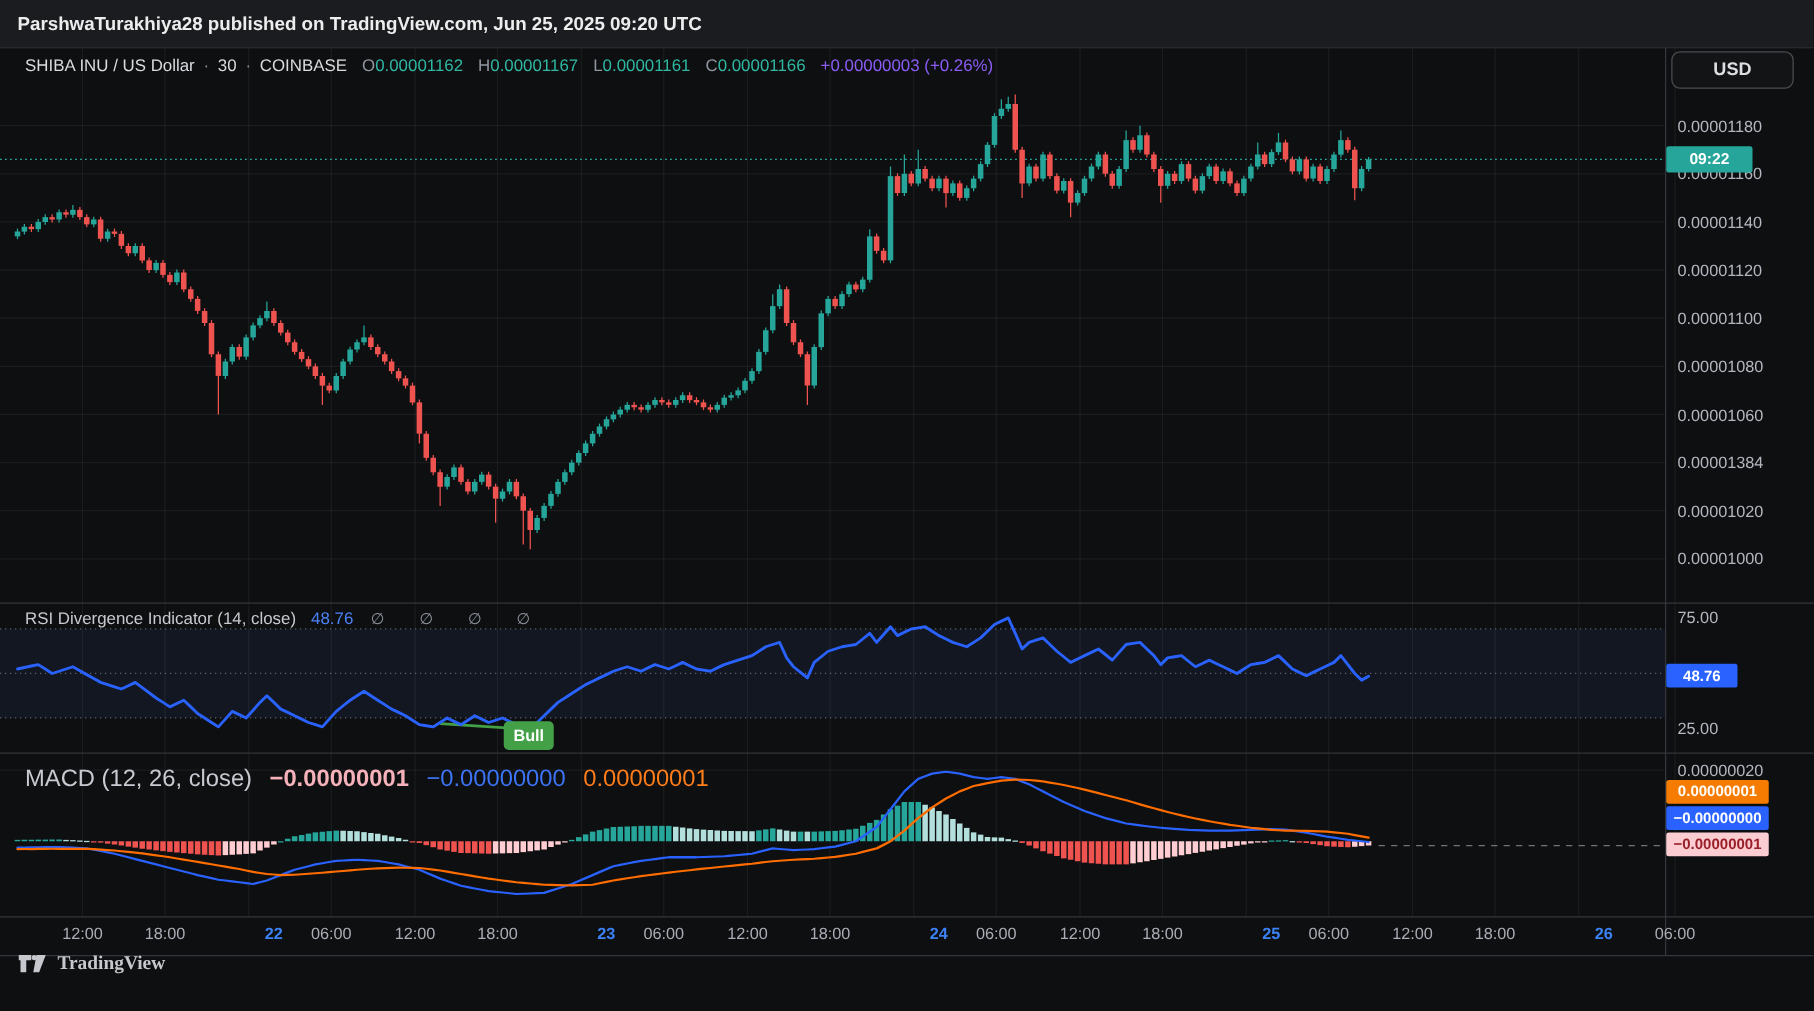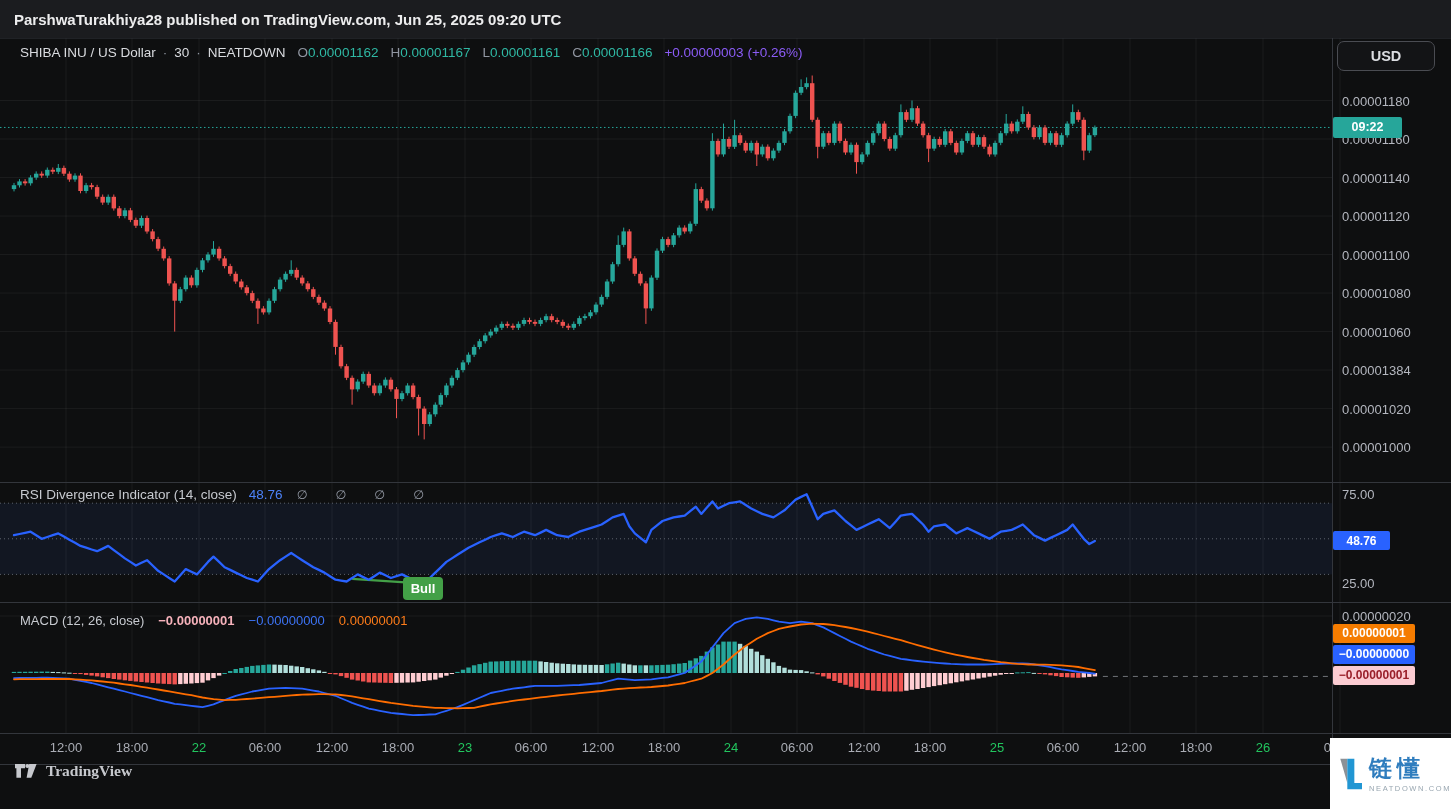--- a/index.html
+++ b/index.html
@@ -10,30 +10,30 @@
        color:#ededee;font-size:15px;font-weight:700;line-height:39px;padding-left:14px;box-sizing:border-box;}
   .row{position:absolute;display:flex;align-items:center;white-space:nowrap;}
   .main-legend{left:20px;top:45px;font-size:13.5px;color:#d9dbdf;align-items:center;}
   .main-legend .dot{margin:0 7px;color:#9096a1;}
   .olabel{color:#9096a1;margin-left:12px;}
   .tealval{color:#2fb8a4;}
   .greenval{color:#8b5cf6;margin-left:12px;}
   .rsi-legend{left:20px;top:487px;font-size:13.5px;color:#c7cad0;}
   .rsi-val{color:#4c82f7;margin-left:12px;}
   .rsi-ph{color:#9096a1;margin-left:14px;letter-spacing:12px;font-family:"DejaVu Sans",sans-serif;font-size:12.5px;}
-  .macd-legend{left:20px;top:613px;font-size:13px;color:#c7cad0;}
+  .macd-legend{left:20px;top:613px;font-size:19px;color:#c7cad0;}
   .macd-hist-val{color:#f6b2bb;margin-left:14px;font-weight:700;}
   .macd-line-val{color:#3d74f6;margin-left:14px;}
   .macd-sig-val{color:#ff7d1a;margin-left:14px;}
   .usd-btn{position:absolute;left:1337px;top:41px;width:96px;height:28px;border:1px solid #4a4c52;
        border-radius:7px;color:#dcdee2;font-size:14.5px;font-weight:700;display:flex;align-items:center;
        justify-content:center;background:#131416;cursor:pointer;}
   .scale-label{position:absolute;left:1342px;transform:translateY(-50%);font-size:13px;color:#b4b7bf;}
   .axis-label{position:absolute;top:747px;transform:translate(-50%,-50%);font-size:13px;color:#aaadb5;}
-  .axis-label.bold{color:#22c55e;font-weight:400;}
+  .axis-label.bold{color:#3b82f6;font-weight:700;margin-left:20px;}
   .badge{position:absolute;display:flex;align-items:center;justify-content:center;
        font-size:12.5px;font-weight:700;color:#fff;border-radius:2px;}
   .bull-badge{position:absolute;left:403px;top:577px;width:40px;height:23px;background:#43a047;color:#fff;
        font-size:13px;font-weight:700;border-radius:4px;display:flex;align-items:center;justify-content:center;}
   .footer{position:absolute;left:14px;top:761px;display:flex;align-items:center;gap:8px;font-family:Liberation Serif, serif;}
   .footer .brand{font-size:15.5px;font-weight:700;color:#c6c8cd;}
   .wm{position:absolute;left:1330px;top:738px;width:121px;height:71px;background:#ffffff;display:flex;
       align-items:center;gap:7px;padding-left:9px;box-sizing:border-box;z-index:5;}
   .wm .txt{display:flex;flex-direction:column;align-items:flex-start;}
   .wm .cn{font-size:23px;font-weight:700;color:#2f7dbe;letter-spacing:5px;line-height:26px;}
@@ -688,21 +688,21 @@
 
   <div class="hdr">
     <span>ParshwaTurakhiya28 published on TradingView.com, Jun 25, 2025 09:20 UTC</span>
   </div>
 
   <div class="row main-legend">
     <span>SHIBA INU / US Dollar</span>
     <span class="dot">·</span>
     <span>30</span>
     <span class="dot">·</span>
-    <span>NEATDOWN</span>
+    <span>COINBASE</span>
     <span class="olabel">O</span>
     <span class="tealval">0.00001162</span>
     <span class="olabel">H</span>
     <span class="tealval">0.00001167</span>
     <span class="olabel">L</span>
     <span class="tealval">0.00001161</span>
     <span class="olabel">C</span>
     <span class="tealval">0.00001166</span>
     <span class="greenval">+0.00000003 (+0.26%)</span>
   </div>
@@ -771,24 +771,14 @@
 
   <div class="footer">
     <svg width="24" height="20" viewBox="0 0 24 20">
       <path d="M1 3 h10 v4.2 h-4 v9.5 h-4.6 V7.2 H1 Z" fill="#c6c8cd"></path>
       <circle cx="13.4" cy="5" r="2.1" fill="#c6c8cd"></circle>
       <path d="M15.2 3 h7.4 l-5.3 13.7 h-4.7 Z" fill="#c6c8cd"></path>
     </svg>
     <span class="brand">TradingView</span>
   </div>
 
-  <div class="wm">
-    <svg width="36" height="52" viewBox="0 0 36 52">
-      <polygon points="2,2 13,2 13,40" fill="#8c9196"></polygon>
-      <polygon points="13,2 24,2 24,40 36,40 36,50 13,50" fill="#2196d3"></polygon>
-    </svg>
-    <div class="txt">
-      <span class="cn">链懂</span>
-      <span class="site">NEATDOWN.COM</span>
-    </div>
-  </div>
 
 </div>
 
 </body></html>

